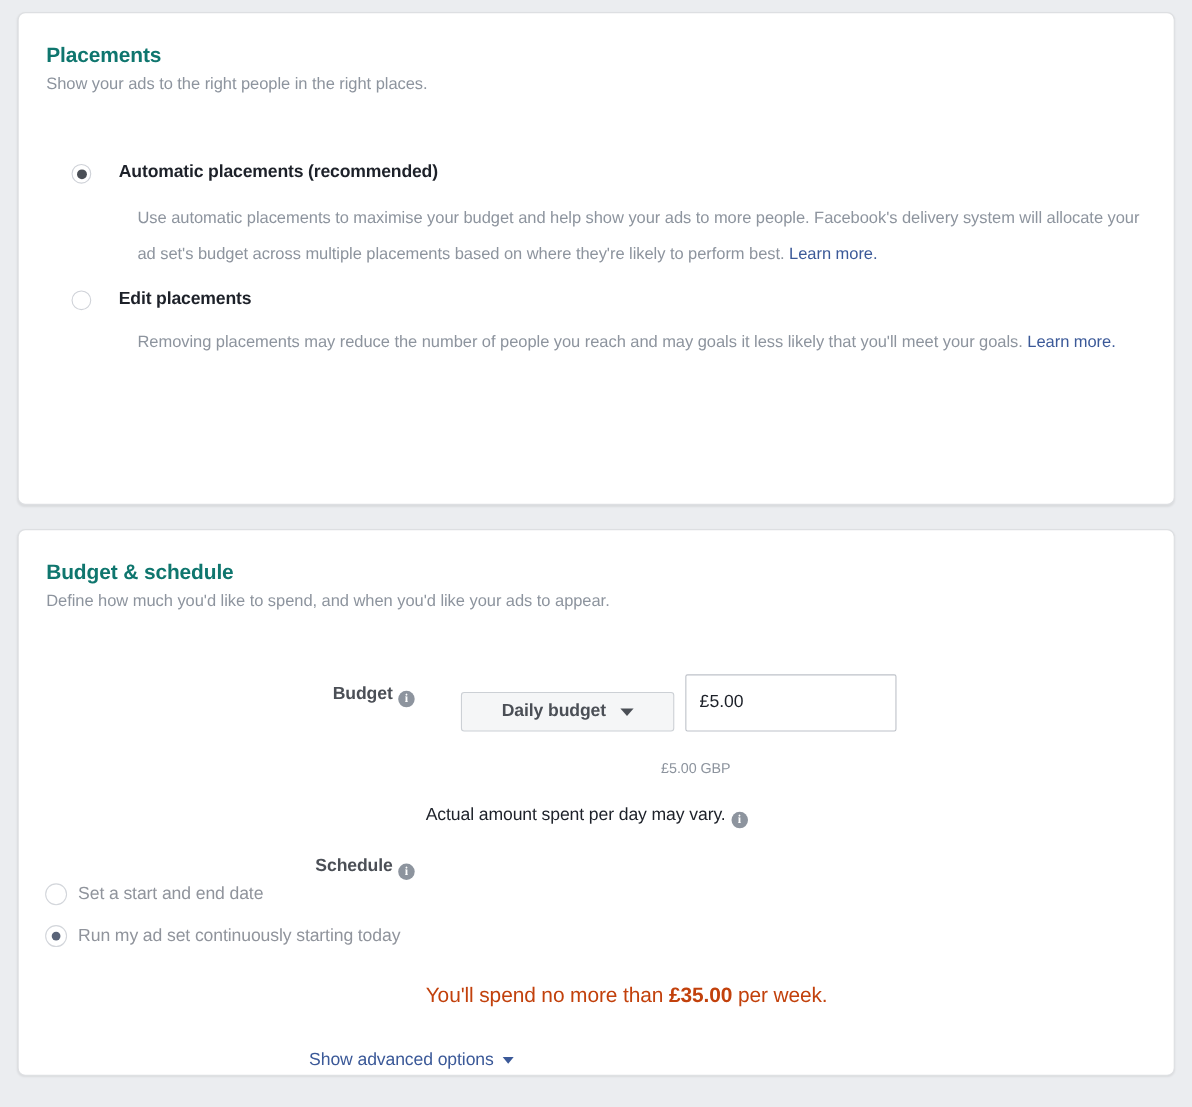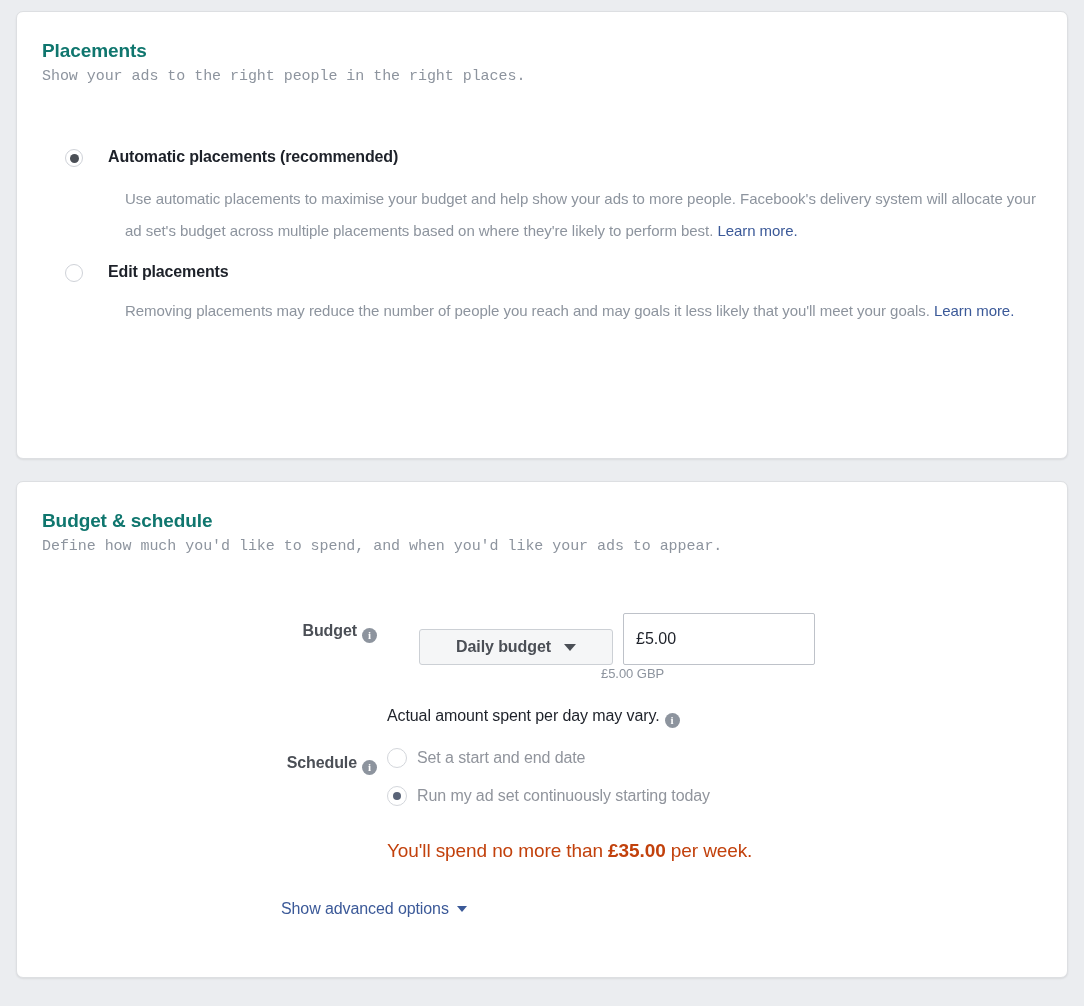--- a/index.html
+++ b/index.html
@@ -50,21 +50,20 @@
     letter-spacing: -0.1px;
     margin: 0 0 6px 0;
     padding-left: 1px;
   }
   .section-sub {
     font-size: 15px;
     color: #8d949e;
     margin: 0;
     padding-left: 1px;
     letter-spacing: -0.05px;
-    font-family: Liberation Mono, monospace;
   }
 
   
   .options {
     margin-top: 62px;
   }
   .option-row {
     display: flex;
     align-items: flex-start;
     padding-left: 24px;
@@ -211,35 +210,36 @@
     font-family: "Liberation Sans", sans-serif;
     font-size: 16px;
     color: #1d2129;
     padding: 0 12px;
     outline: none;
   }
 
   .currency-note {
     font-size: 13px;
     color: #8d949e;
-    margin-top: 1px;
+    margin-top: 26px;
     margin-left: 214px;
     letter-spacing: -0.05px;
   }
 
   .vary-note {
     font-size: 16px;
     color: #1d2129;
     margin-top: 26px;
     margin-left: 346px;
     letter-spacing: -0.1px;
   }
 
   .schedule-row {
     margin-top: 17px;
+    flex-direction: column;
   }
   .schedule-options {
     padding-top: 3px;
   }
   .sched-item {
     display: flex;
     align-items: center;
     cursor: pointer;
   }
   .sched-item + .sched-item { margin-top: 18px; }

